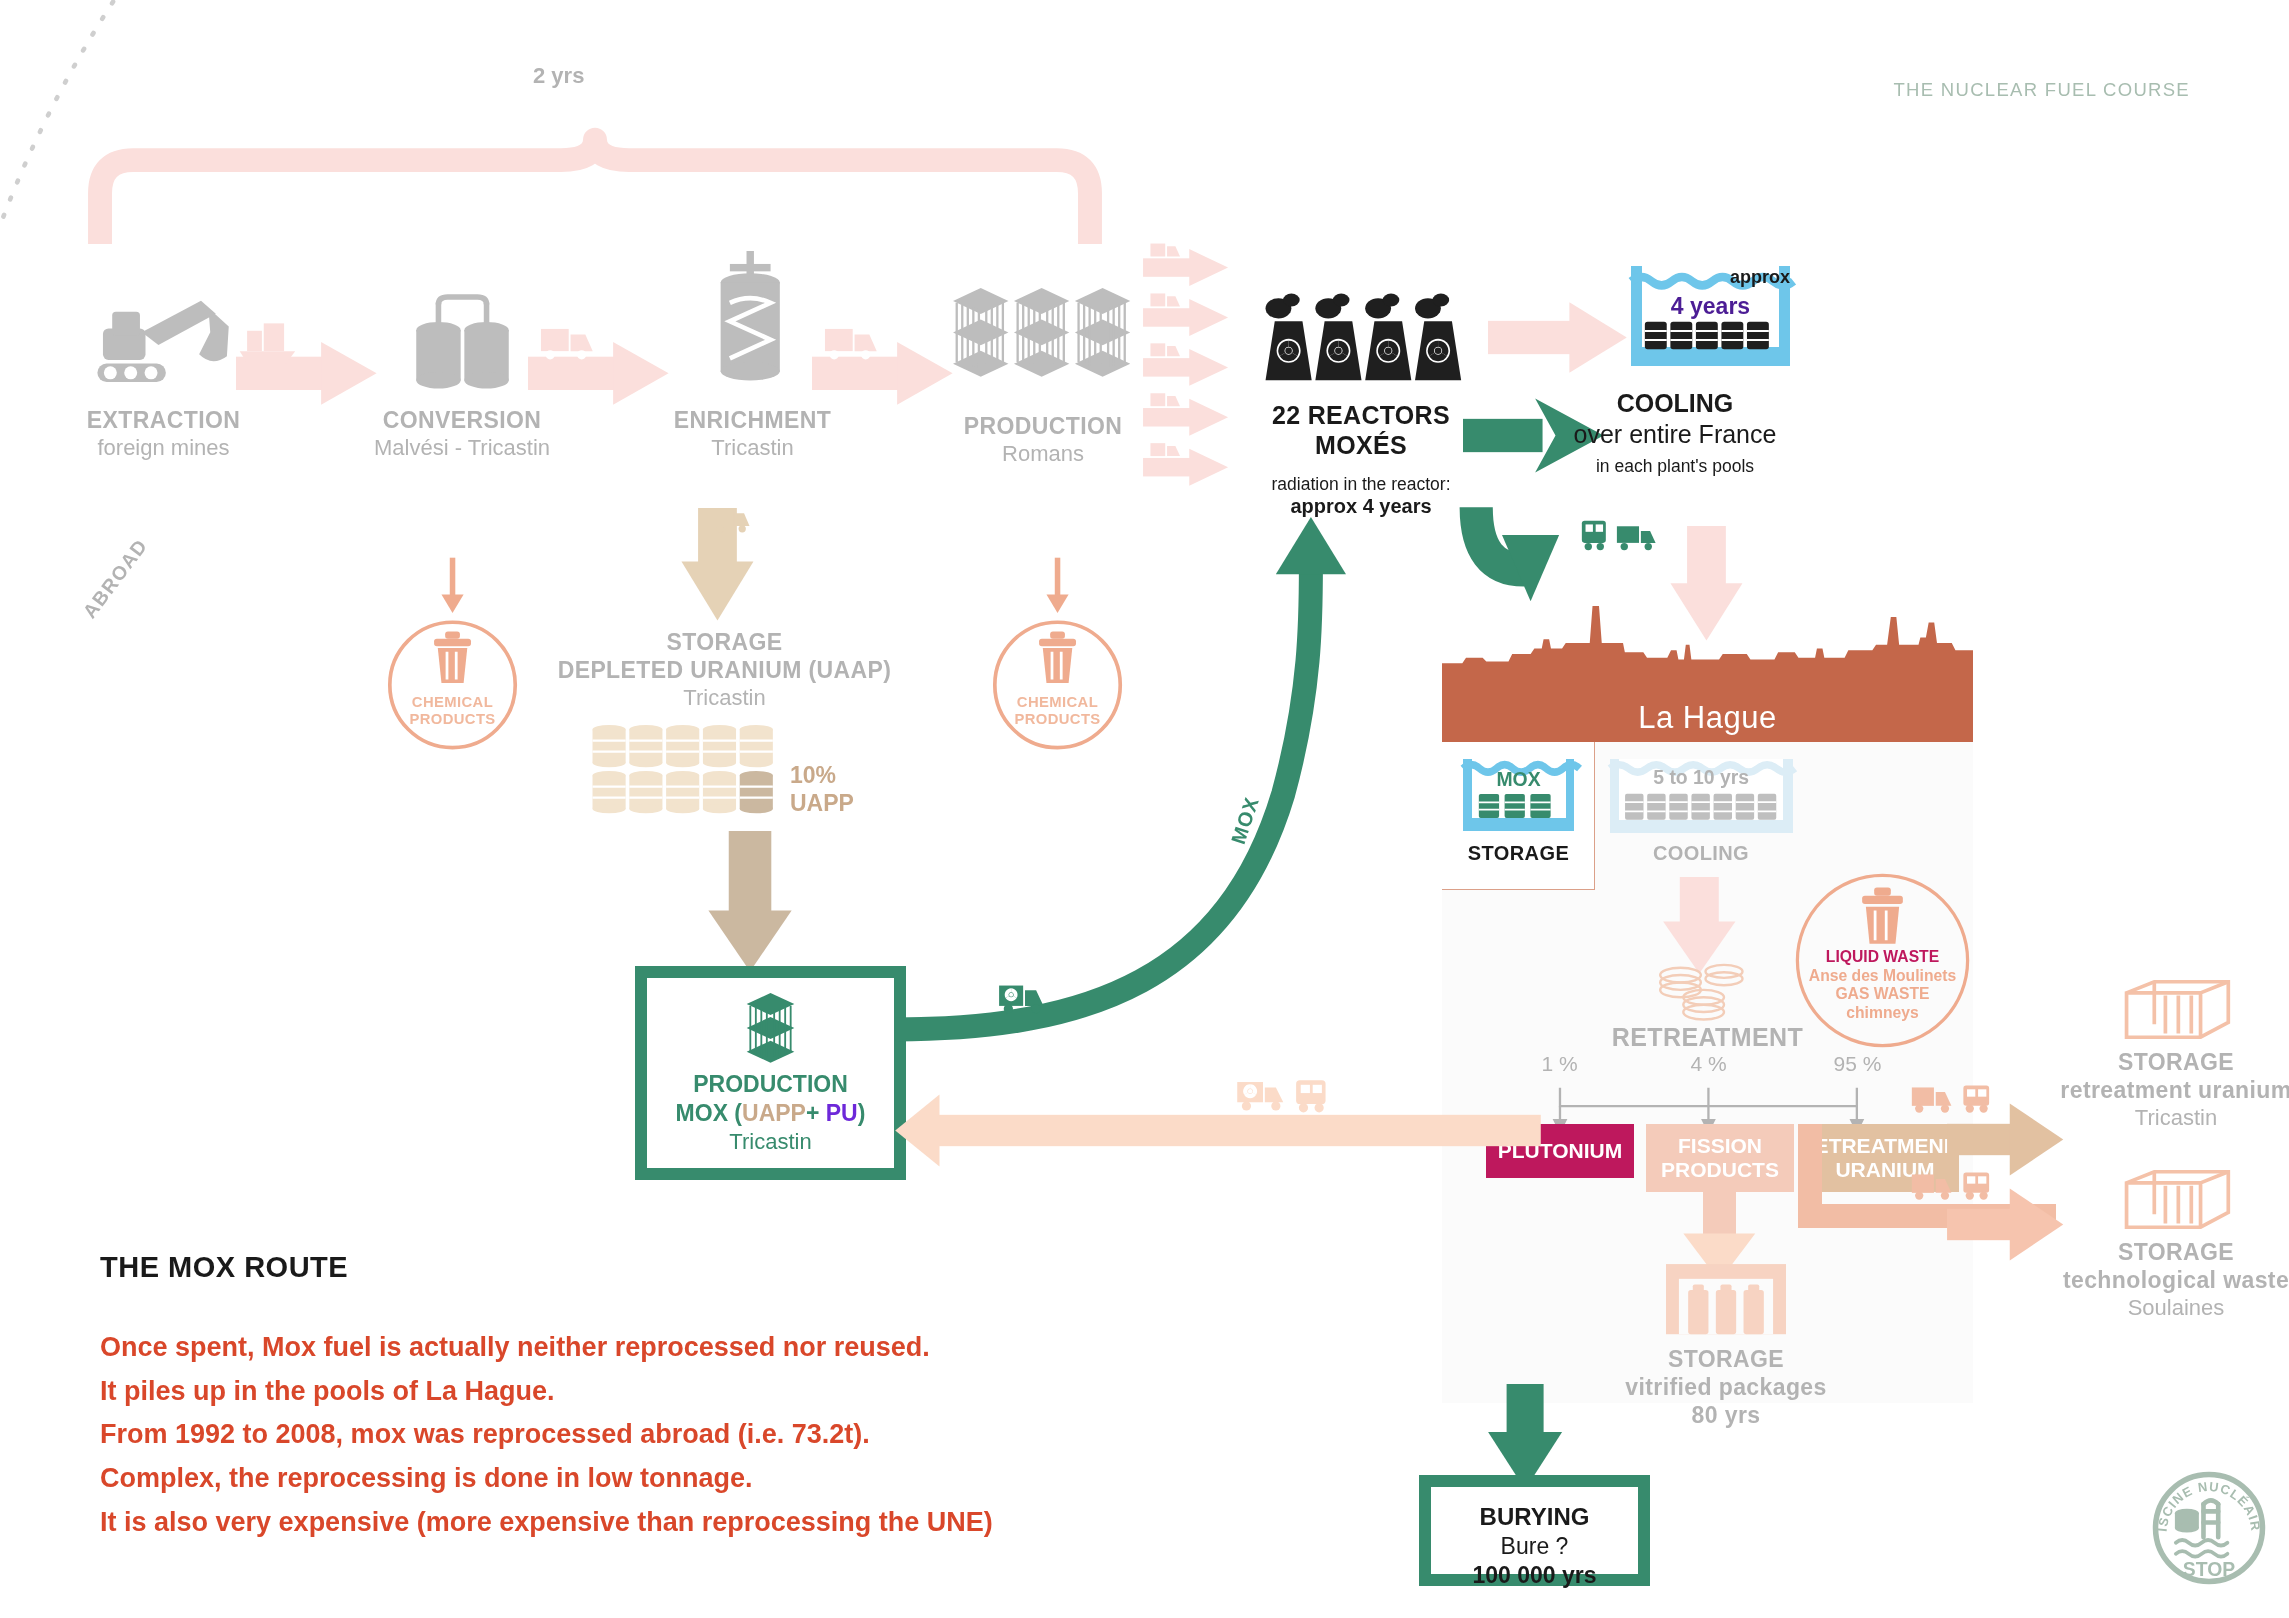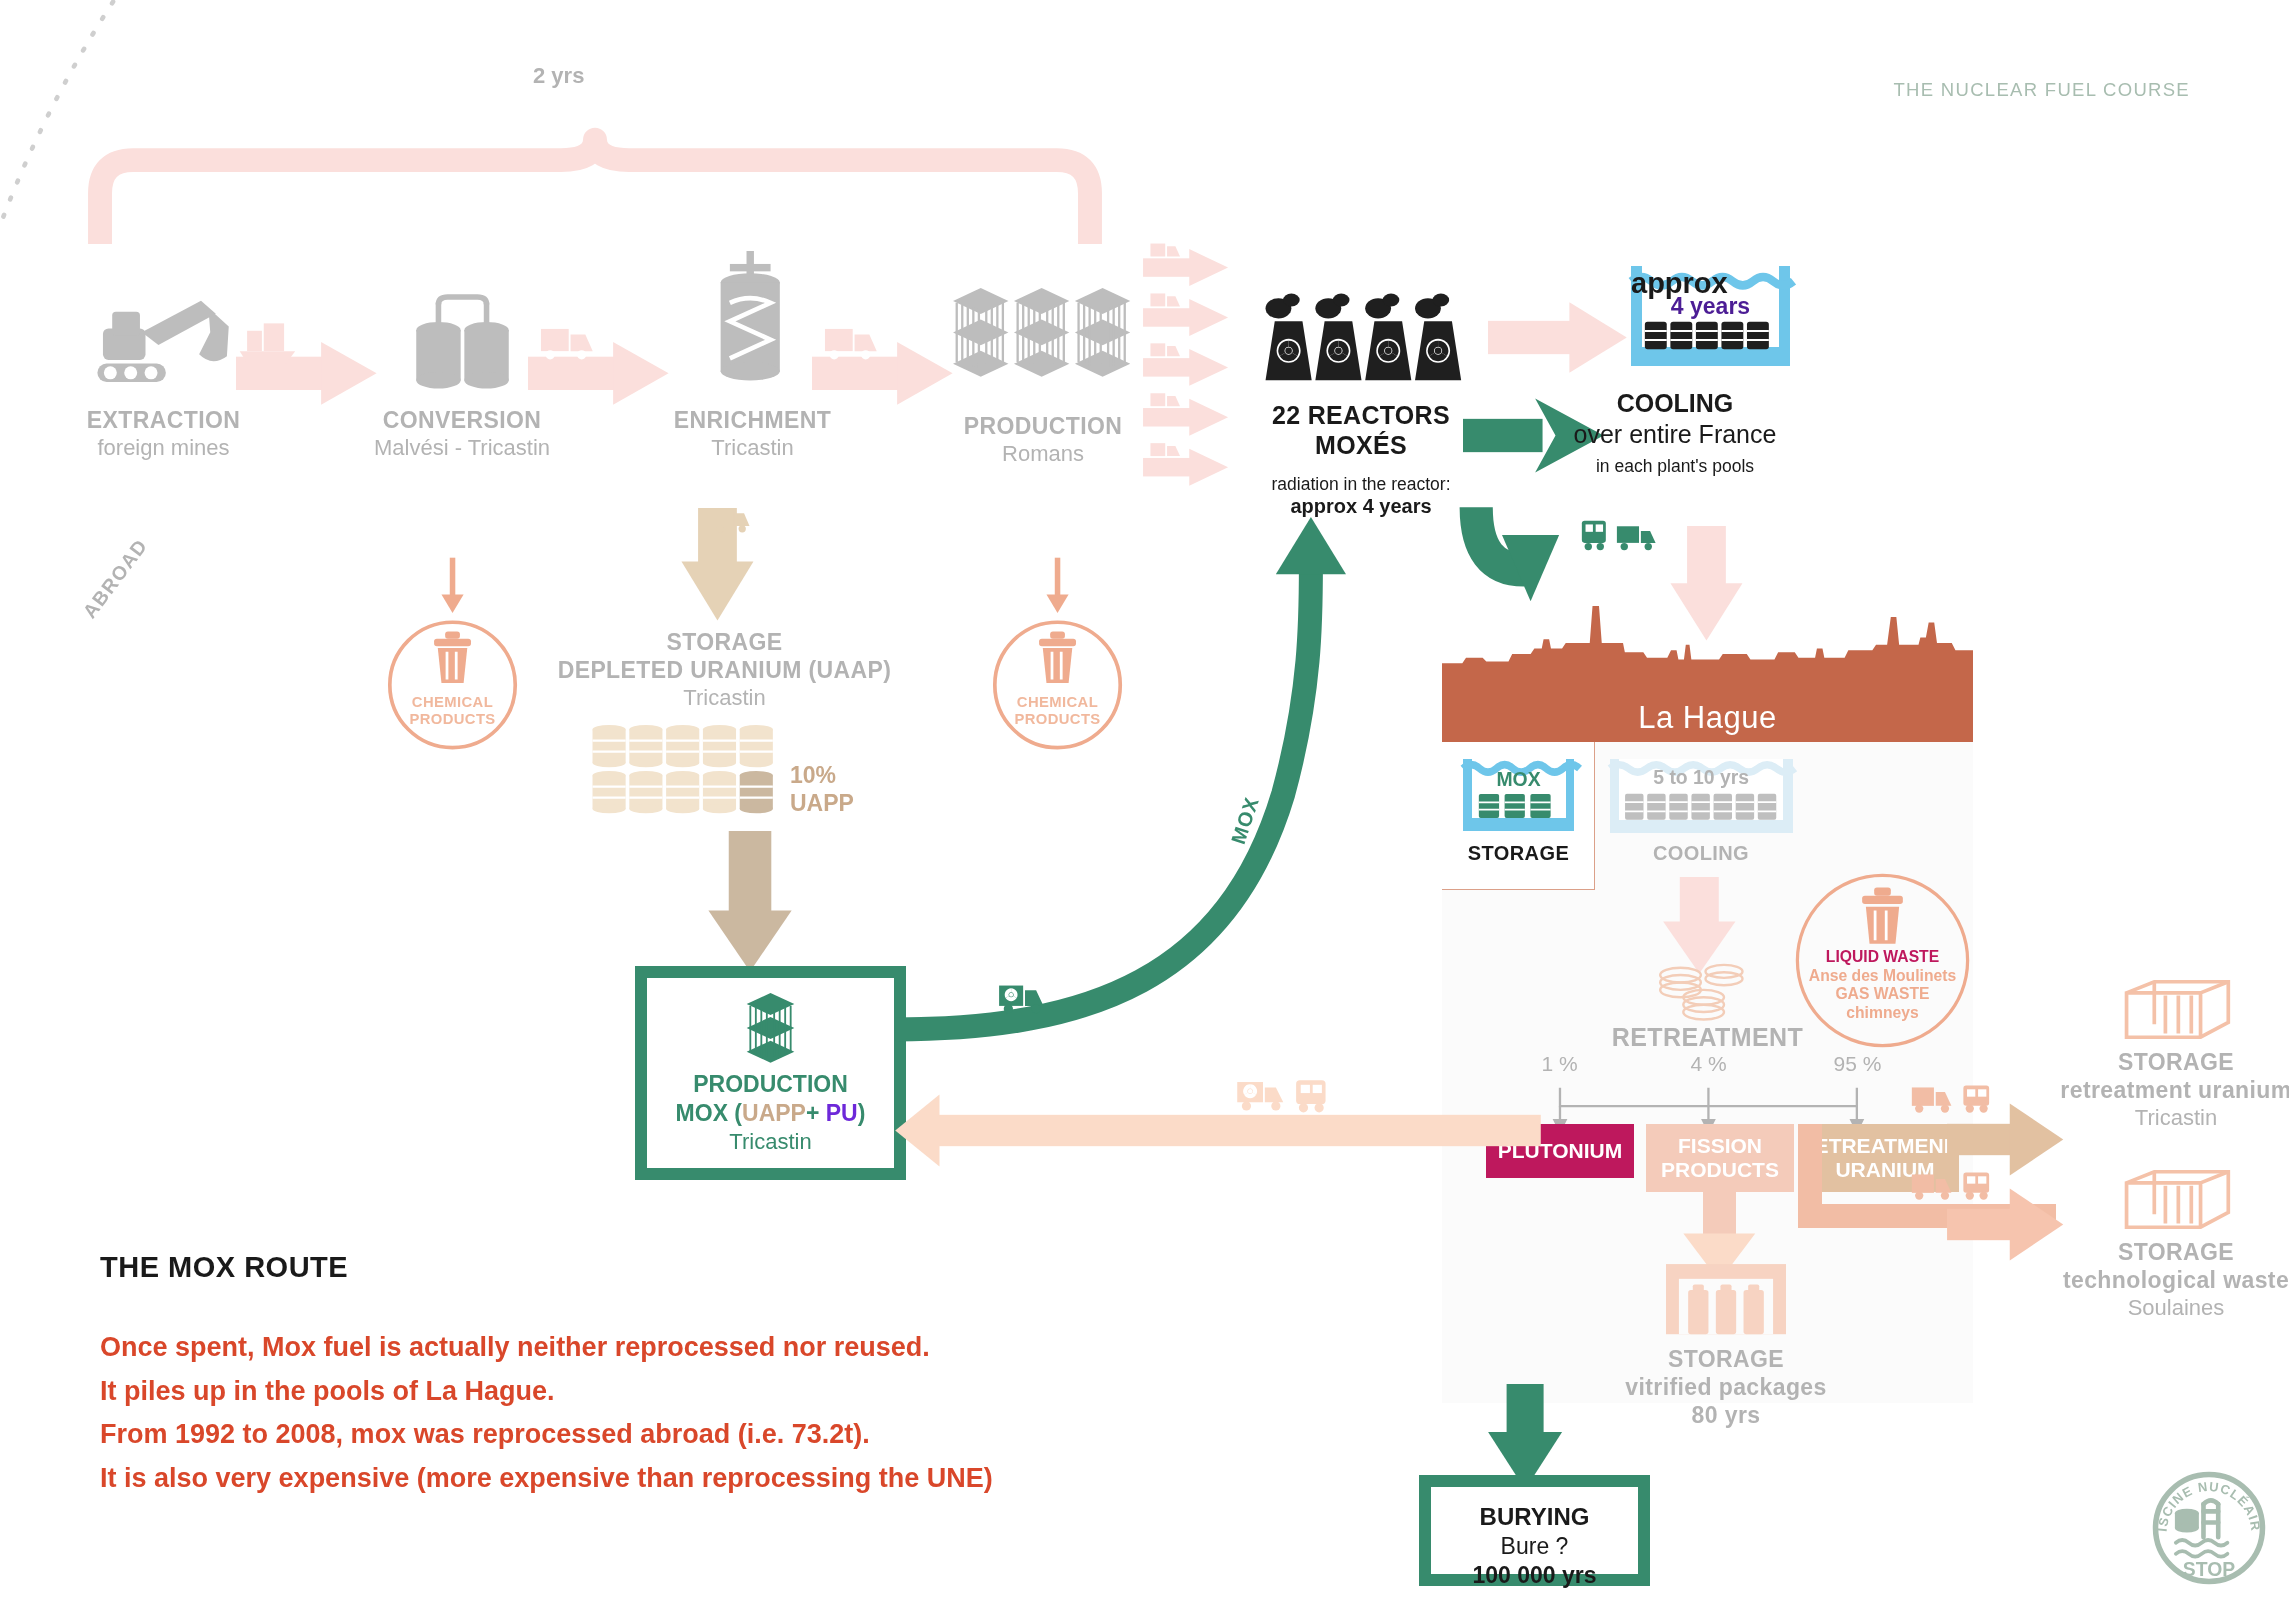--- a/index.html
+++ b/index.html
@@ -308,21 +308,21 @@
     </svg>
 </div>
 
 <div class="abs" style="left:1518px;top:266px;width:314px;">
   <div class="ctr" style="position:relative;height:102px;">
     <div class="abs" style="left:113px;top:0;width:159px;height:100px;background:#6ec6ea;"></div>
     <div class="abs" style="left:124px;top:0;width:137px;height:81px;background:#fff;"></div>
     <svg class="abs" style="left:113px;top:5.5px;width:159px;height:16.6px;" viewBox="0 0 172 18" width="159" height="16.6">
       <path d="M0 10 q11 -9 22 0 t22 0 t22 0 t22 0 t22 0 t22 0 t22 0 t22 0" fill="none" stroke="#6ec6ea" stroke-width="9"></path>
     </svg>
-    <div class="abs" style="left:113px;top:1.8px;width:159px;text-align:left;font-weight:bold;font-size:29px;color:#1a1a1a;line-height:1.05;z-index:3;">approx</div>
+    <div class="abs" style="left:113px;top:1.8px;width:159px;text-align:right;font-weight:bold;font-size:18px;color:#1a1a1a;line-height:1.05;z-index:3;">approx</div>
     <div class="abs" style="left:113px;top:28px;width:159px;text-align:center;font-weight:bold;font-size:23px;color:#4c1d95;line-height:1.05;z-index:3;">4 years</div>
     <svg class="abs" style="left:124px;top:54px;width:137px;height:31px;" viewBox="0 0 148 34" width="137" height="31">
       <g fill="#1f1f1f">
         <rect x="2" y="2" width="24" height="30" rx="3"></rect>
           <rect x="30" y="2" width="24" height="30" rx="3"></rect>
         <rect x="58" y="2" width="24" height="30" rx="3"></rect>
           <rect x="86" y="2" width="24" height="30" rx="3"></rect>
         <rect x="114" y="2" width="24" height="30" rx="3"></rect>
       </g>
       <g stroke="#fff" stroke-width="2.2">
@@ -781,20 +781,21 @@
   <div class="ctr c-black" style="font-size:23px;line-height:1.25;">Bure ?</div>
   <div class="ctr c-black" style="font-weight:bold;font-size:23px;line-height:1.25;">100 000 yrs</div>
 </div>
 
 <div class="abs" style="left:100px;top:1251px;width:1108px;">
   <div id="mox-route-head">THE MOX ROUTE</div>
   <div style="margin-top:42px;">
     <div class="mox-line">Once spent, Mox fuel is actually neither reprocessed nor reused.</div>
     <div class="mox-line">It piles up in the pools of La Hague.</div>
     <div class="mox-line">From 1992 to 2008, mox was reprocessed abroad (i.e. 73.2t).</div>
+    <div class="mox-line">Complex, the reprocessing is done in low tonnage.</div>
     <div class="mox-line">It is also very expensive (more expensive than reprocessing the UNE)</div>
   </div>
 </div>
 
 <div class="abs" style="left:2150px;top:1469px;width:118px;height:118px;">
   <svg width="118" height="118" viewBox="0 0 128 128">
     <circle cx="64" cy="64" r="58" fill="none" stroke="#a8bdb0" stroke-width="6"></circle>
     <defs>
         <path id="arcTop" d="M 18 70 A 46 46 0 0 1 110 70" fill="none"></path>
       </defs>

